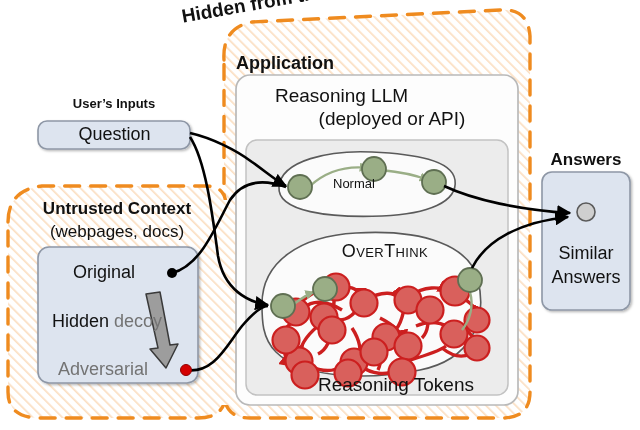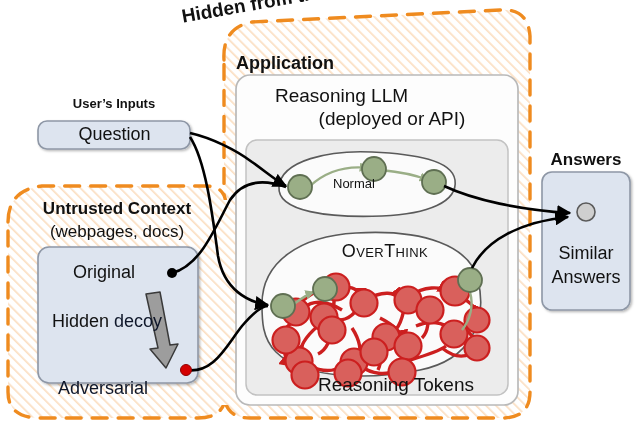--- a/index.html
+++ b/index.html
@@ -3,21 +3,21 @@
 <meta charset="utf-8">
 <style>
   html,body{margin:0;padding:0;background:#ffffff;}
   body{width:640px;height:430px;overflow:hidden;
        font-family:"Liberation Sans","DejaVu Sans",sans-serif;}
   #root{position:relative;width:640px;height:430px;}
   svg{position:absolute;left:0;top:0;width:640px;height:430px;}
   .lbl{position:absolute;font-family:"Liberation Sans","DejaVu Sans",sans-serif;
        color:#111;white-space:nowrap;}
   .bold{font-weight:bold;}
-  .red{color:#0f172a;margin-top:19px;}
+  .red{color:#737373;}
   .ctr{text-align:center;}
 </style>
 </head>
 <body>
 
 <div id="root">
 
   <svg viewBox="0 0 640 430">
     <defs>
       <pattern id="hatch" width="7" height="7" patternTransform="rotate(-45)" patternUnits="userSpaceOnUse">

